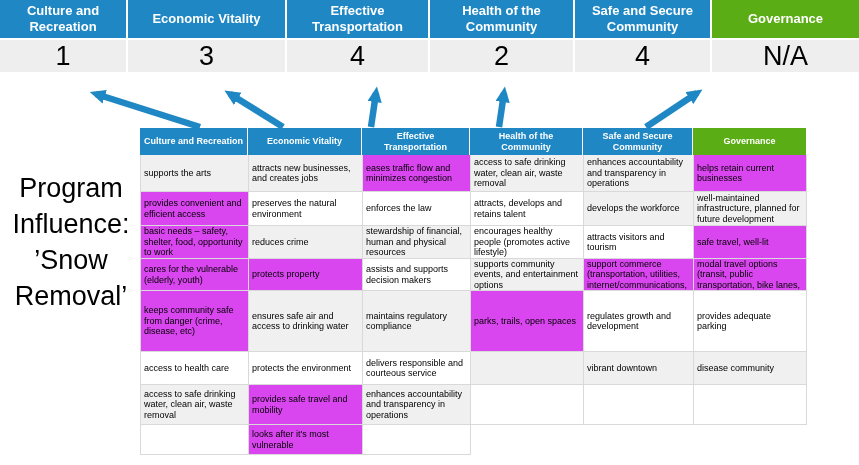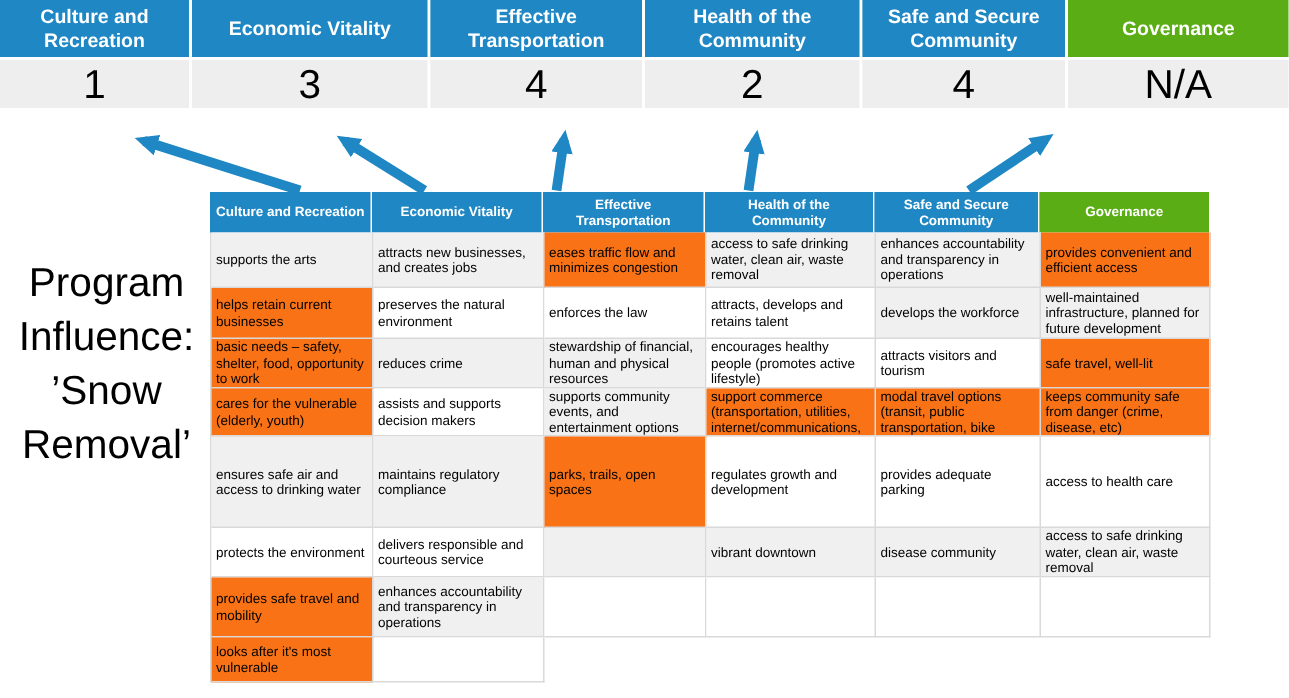--- a/index.html
+++ b/index.html
@@ -32,21 +32,21 @@
            height:27px;display:flex;align-items:center;justify-content:center;text-align:center;
            border-right:1px solid #fff;padding:0 3px;box-sizing:border-box;}
   .mh-cell.gov{background:#5bad15;border-right:none;}
   .m-body{display:grid;grid-template-columns:108px 114px 108px 113px 110px 113px;
           grid-template-rows:37px 34px 33px 32px 61px 33px 40px 30px;
           border-left:1px solid #d9d9d9;}
   .mcell{background:#ffffff;font-size:9px;line-height:10.5px;padding:1px 3px;
          border-right:1px solid #d9d9d9;border-bottom:1px solid #d9d9d9;
          display:flex;align-items:center;box-sizing:border-box;overflow:hidden;}
   .mcell.stripe{background:#f0f0f0;}
-  .mcell.hl{background:#f97316;}
+  .mcell.hl{background:#d946ef;}
 </style>
 </head>
 <body>
 
 <div class="scoreboard">
   <div class="sb-row">
     <div class="sb-head">Culture and Recreation</div>
     <div class="sb-head">Economic Vitality</div>
     <div class="sb-head">Effective Transportation</div>
     <div class="sb-head">Health of the Community</div>
@@ -93,34 +93,35 @@
     <div class="mh-cell">Health of the Community</div>
     <div class="mh-cell">Safe and Secure Community</div>
     <div class="mh-cell gov">Governance</div>
   </div>
   <div class="m-body">
       <div class="mcell stripe">supports the arts</div>
       <div class="mcell stripe">attracts new businesses, and creates jobs</div>
       <div class="mcell hl">eases traffic flow and minimizes congestion</div>
       <div class="mcell stripe">access to safe drinking water, clean air, waste removal</div>
       <div class="mcell stripe">enhances accountability and transparency in operations</div>
+      <div class="mcell hl">helps retain current businesses</div>
       <div class="mcell hl">provides convenient and efficient access</div>
-      <div class="mcell hl">helps retain current businesses</div>
       <div class="mcell">preserves the natural environment</div>
       <div class="mcell">enforces the law</div>
       <div class="mcell">attracts, develops and retains talent</div>
       <div class="mcell stripe">develops the workforce</div>
       <div class="mcell stripe">well-maintained infrastructure, planned for future development</div>
       <div class="mcell hl">basic needs – safety, shelter, food, opportunity to work</div>
       <div class="mcell stripe">reduces crime</div>
       <div class="mcell stripe">stewardship of financial, human and physical resources</div>
       <div class="mcell">encourages healthy people (promotes active lifestyle)</div>
       <div class="mcell">attracts visitors and tourism</div>
       <div class="mcell hl">safe travel, well-lit</div>
       <div class="mcell hl">cares for the vulnerable (elderly, youth)</div>
+      <div class="mcell hl">protects property</div>
       <div class="mcell">assists and supports decision makers</div>
       <div class="mcell stripe">supports community events, and entertainment options</div>
       <div class="mcell hl">provides infrastructure to support commerce (transportation, utilities, internet/communications, smart cities, etc)</div>
       <div class="mcell hl">provides access to multi-modal travel options (transit, public transportation, bike lanes, trails)</div>
       <div class="mcell hl">keeps community safe from danger (crime, disease, etc)</div>
       <div class="mcell stripe">ensures safe air and access to drinking water</div>
       <div class="mcell stripe">maintains regulatory compliance</div>
       <div class="mcell hl">parks, trails, open spaces</div>
       <div class="mcell">regulates growth and development</div>
       <div class="mcell">provides adequate parking</div>

